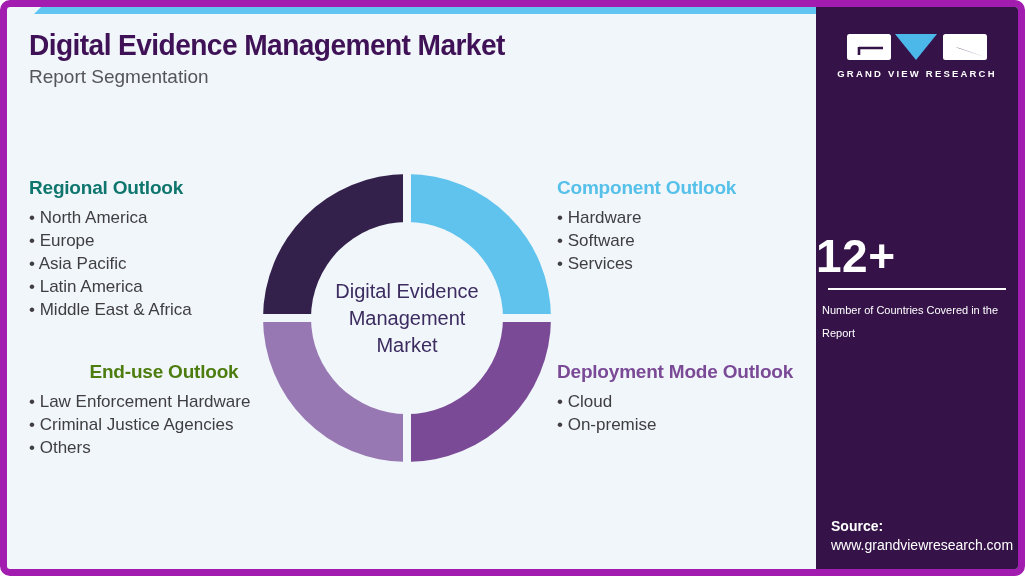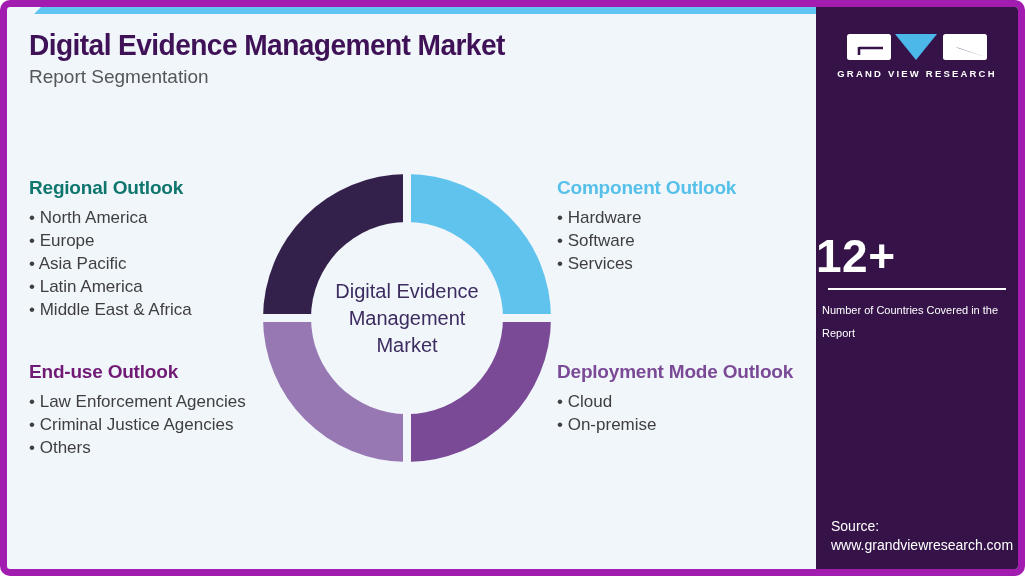--- a/index.html
+++ b/index.html
@@ -36,21 +36,21 @@
   }
   .section li::before { content:"• "; color:#3f3e41; }
 
   .sec-regional   { left:22px;  top:170px; }
   .sec-component  { left:550px; top:170px; }
   .sec-enduse     { left:22px;  top:354px; width:270px; }
   .sec-deployment { left:550px; top:354px; width:280px; }
 
   .sec-regional h2   { color:#0f766e; }
   .sec-component h2  { color:#55c0e9; }
-  .sec-enduse h2     { color:#701a75; }
+  .sec-enduse h2     { color:#4d7c0f;text-align:center; }
   .sec-deployment h2 { color:#7a4a97; }
 
   
   .donut {
     position:absolute; left:256px; top:167px; width:288px; height:288px;
     border-radius:50%;
     background:conic-gradient(#5fc3ee 0deg 90deg, #7a4a97 90deg 180deg,
                               #9778b3 180deg 270deg, #33204b 270deg 360deg);
   }
   .donut .gap-v {
@@ -82,21 +82,21 @@
     margin-top:7px; color:#fff; font-size:9.5px; font-weight:bold;
     letter-spacing:2.2px; white-space:nowrap;
   }
 
   .stat { position:absolute; top:222px; left:0; right:0; }
   .stat-value { font-size:46px; font-weight:bold; letter-spacing:0.5px; }
   .stat-rule  { border:0; border-top:2px solid #ffffff; margin:5px 12px 9px 12px; }
   .stat-caption { font-size:11px; line-height:23px; padding:0 6px; }
 
   .source { position:absolute; left:15px; bottom:14px; font-size:14px; line-height:19px; }
-  .source-label { font-weight:normal; }
+  .source-label { font-weight:bold; }
 </style>
 </head>
 <body>
 
 <div class="frame">
 
   <div class="main">
     <div class="topbar"></div>
 
     <div class="header">
@@ -120,21 +120,21 @@
       <ul>
         <li>Hardware</li>
         <li>Software</li>
         <li>Services</li>
       </ul>
     </div>
 
     <div class="section sec-enduse">
       <h2>End-use Outlook</h2>
       <ul>
-        <li>Law Enforcement Agencies</li>
+        <li>Law Enforcement Hardware</li>
         <li>Criminal Justice Agencies</li>
         <li>Others</li>
       </ul>
     </div>
 
     <div class="section sec-deployment">
       <h2>Deployment Mode Outlook</h2>
       <ul>
         <li>Cloud</li>
         <li>On-premise</li>

